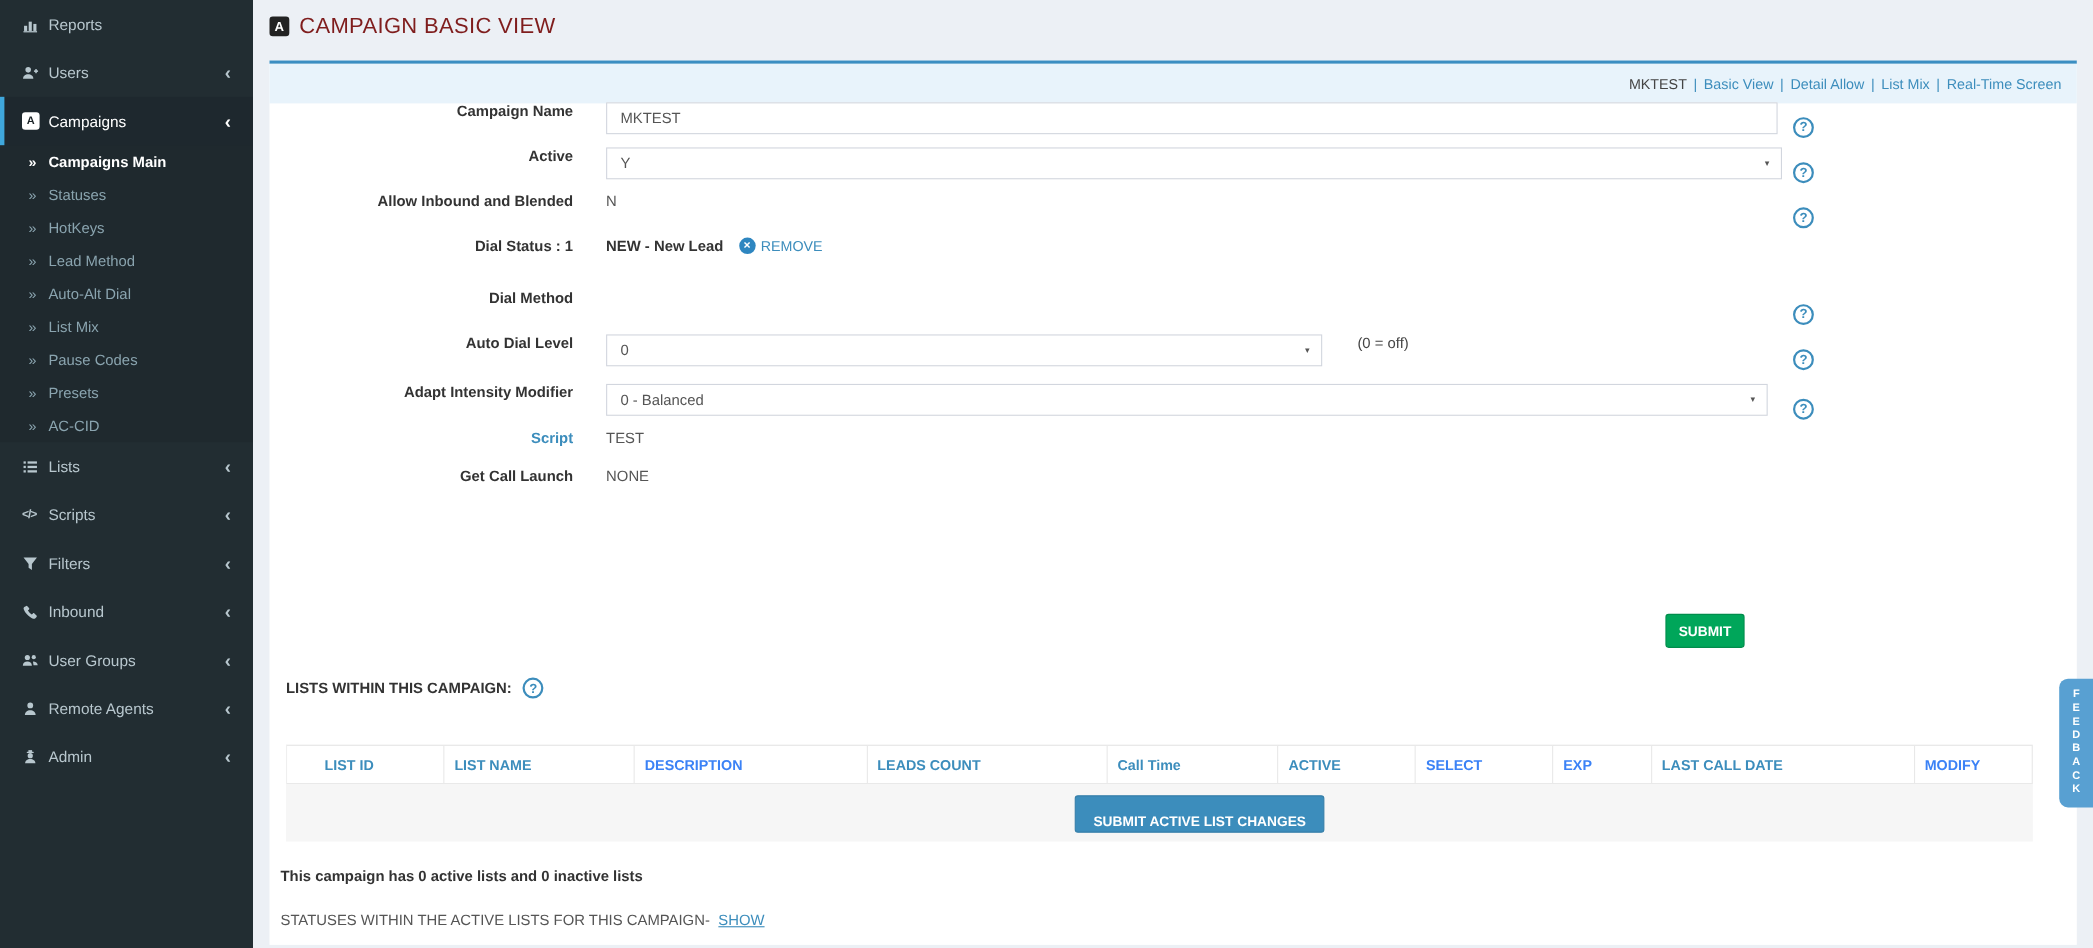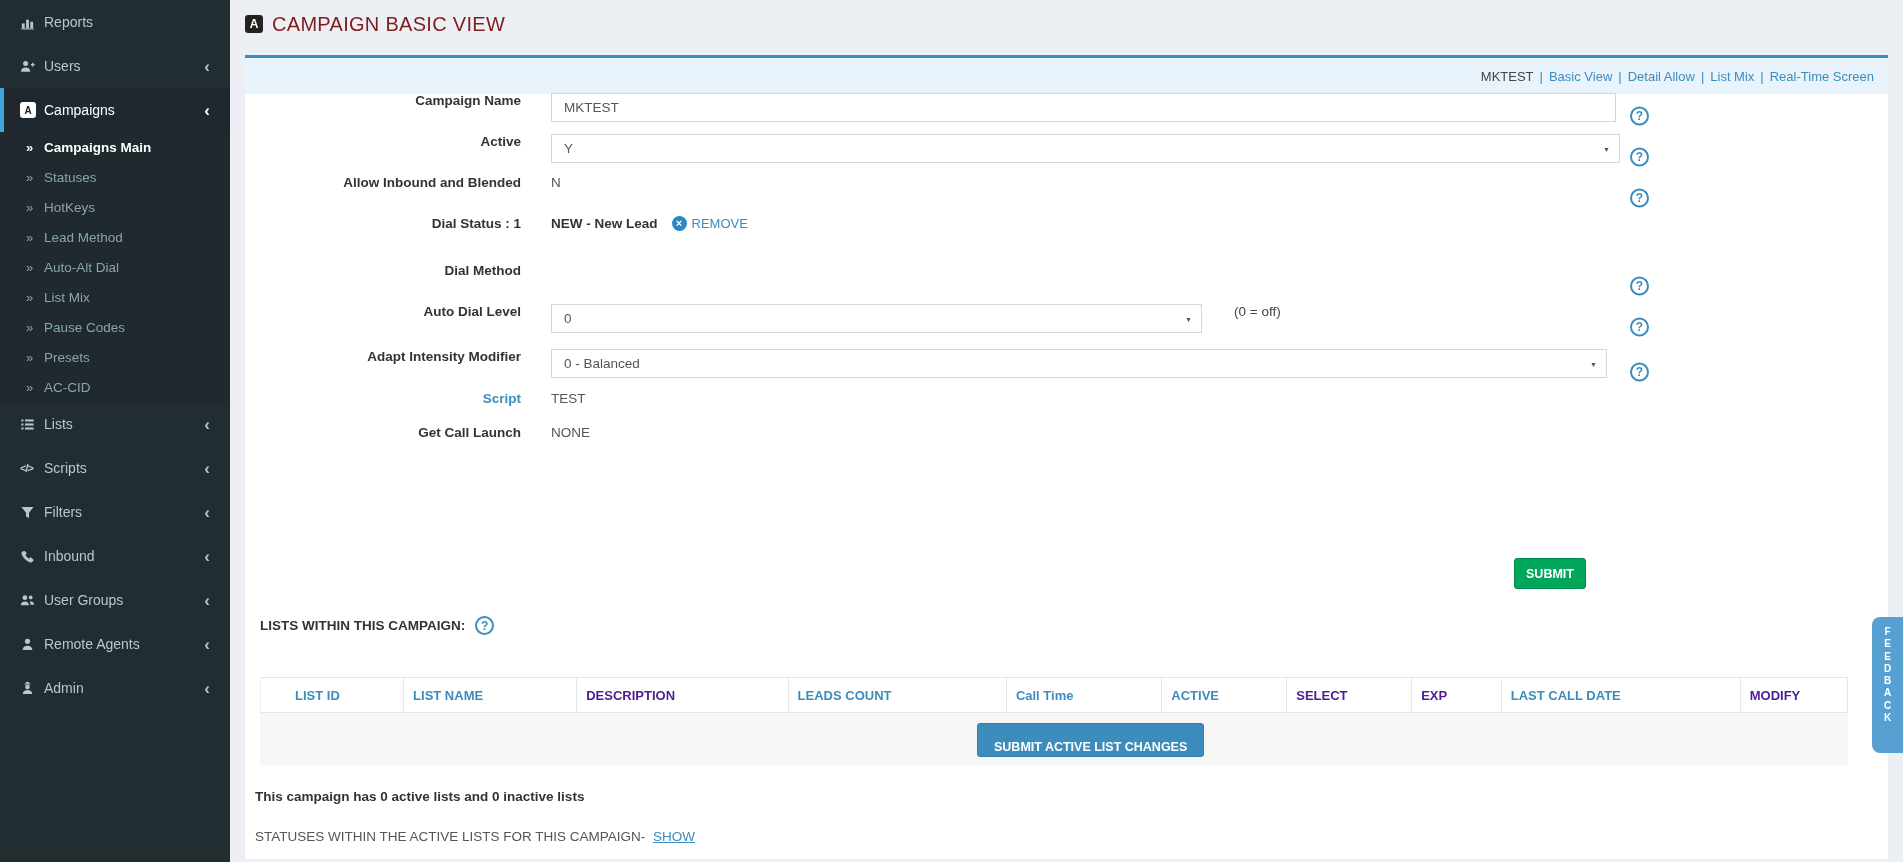--- a/index.html
+++ b/index.html
@@ -76,32 +76,32 @@
   .lists-head { position:absolute; left:15px; top:558px; display:flex;
     align-items:center; gap:10px; font-size:13.5px; font-weight:bold; color:#333; }
   .lists-head .help2 { position:static; transform:none; }
 
   .ltable { position:absolute; left:15px; top:619px; width:1588px; }
   .lt-header { display:flex; height:36px; border-top:1px solid #e4e4e4;
     border-bottom:1px solid #e4e4e4; border-left:1px solid #efefef;padding-left:25px; }
   .lt-th { display:flex; align-items:center; padding-left:9px; font-size:13px;
     font-weight:bold; border-right:1px solid #e8e8e8; height:100%; }
   .c-link { color:#3c8dbc; cursor:pointer; }
-  .c-plain { color:#4c1d95; }
+  .c-plain { color:#3b82f6; }
   .lt-stripe { position:relative; height:52px; background:#f6f6f6; }
   .btn-blue { position:absolute; left:717px; top:10px; height:31px; padding:16px 16px;
     background:#3c8dbc; border:1px solid #367fa9; border-radius:3px; color:#fff;
     font-weight:bold; font-size:12.5px; font-family:inherit; cursor:pointer; }
 
   .summary { position:absolute; left:10px; top:731px; font-size:13.5px;
     font-weight:bold; color:#333; }
   .statuses { position:absolute; left:10px; top:771px; font-size:13.5px; color:#555; }
   .statuses a { color:#3c8dbc; text-decoration:underline; cursor:pointer; margin-left:4px; }
 
-  .feedback { position:absolute; left:1872px; top:617px; width:31px; height:136px;
+  .feedback { position:absolute; left:1872px; top:617px; width:31px; height:117px;
     background:#58a0d2; border-radius:8px 0 0 8px; z-index:9; display:flex;
     justify-content:center; padding-top:9px; cursor:pointer; }
   .feedback span { display:block; width:10px; color:#fff; font-size:10px;
     font-weight:bold; line-height:12.3px; text-align:center; word-break:break-all; }
 </style>
 </head>
 <body>
 
 <aside class="sidebar">
   <div class="nav-item">

